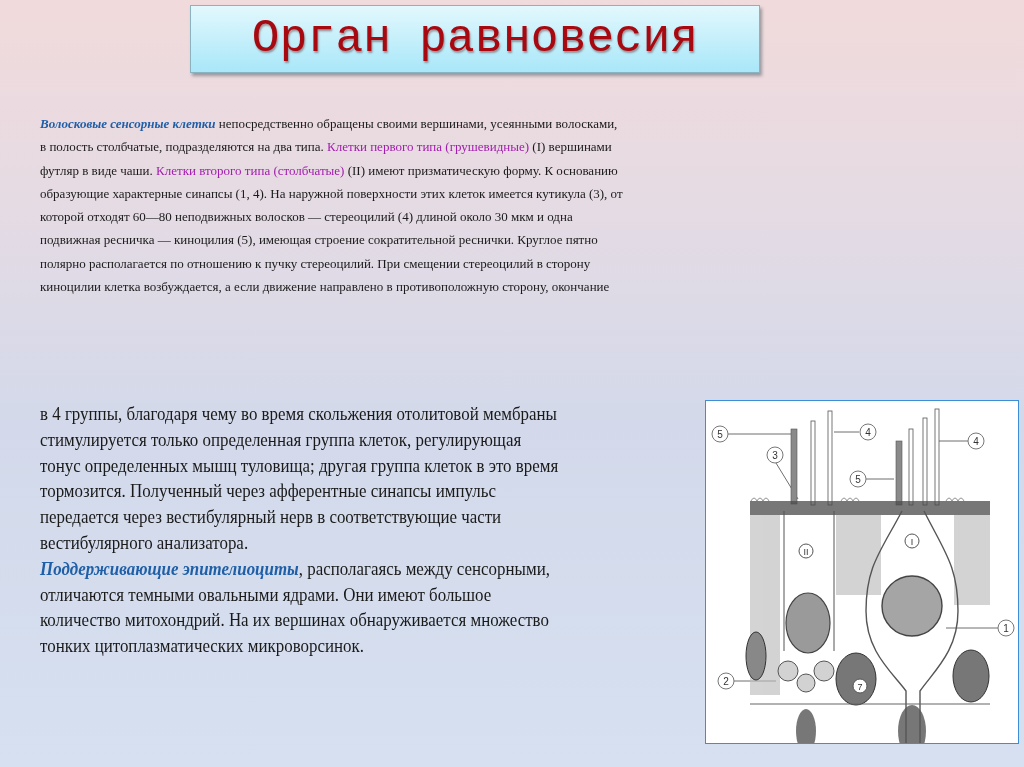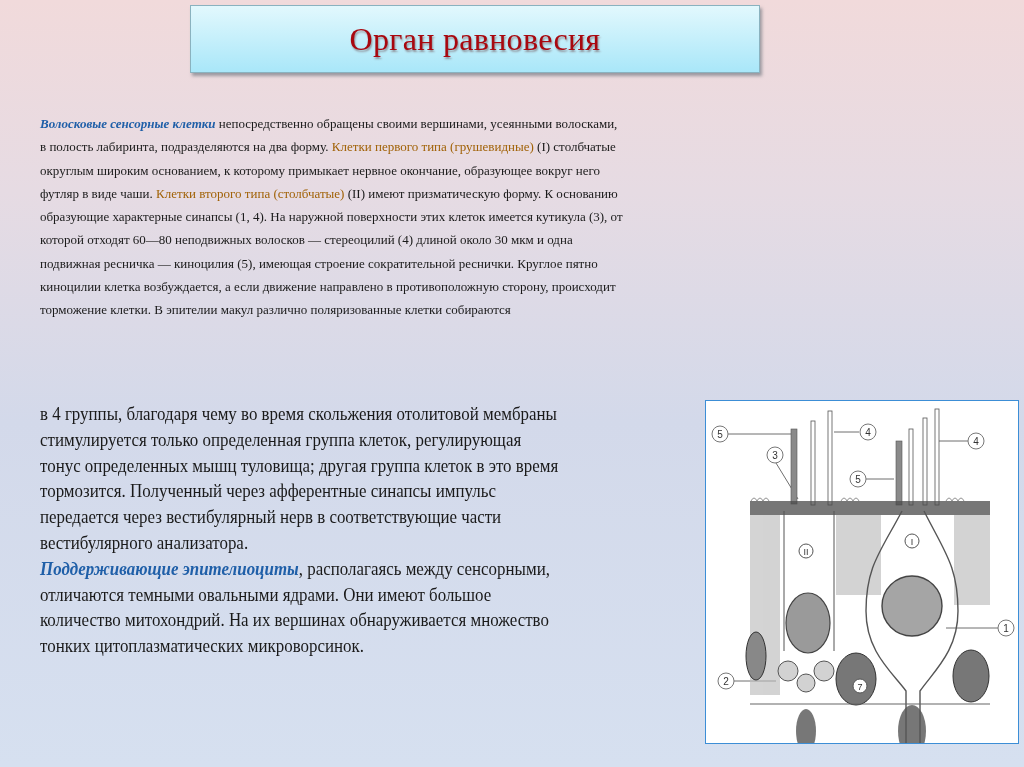--- a/index.html
+++ b/index.html
@@ -10,59 +10,59 @@
     color: #1a1a1a;
   }
   .title-box {
     position: absolute; left: 190px; top: 5px; width: 568px; height: 66px;
     background: linear-gradient(to bottom, #e2f8fd 0%, #a9e7f9 100%);
     border: 1px solid #8ab2bf;
     box-shadow: 2px 3px 3px rgba(90,100,110,0.55);
     display: flex; align-items: center; justify-content: center;
   }
   .title-text {
-    font-size: 32px; color: #a8080f;
+    font-size: 46px; color: #a8080f;
     text-shadow: 1px 2px 2px rgba(90,40,40,0.45);
     letter-spacing: 0.3px;
+    font-family: Liberation Mono, monospace;
   }
   .text-upper {
     position: absolute; left: 40px; top: 112px; width: 960px;
     font-size: 13px; line-height: 23.3px;
   }
   .line { white-space: nowrap; display: block; }
   .hl-blue { color: #1f5fa8; font-style: italic; font-weight: bold; }
-  .hl-red { color: #a16207; }
+  .hl-red { color: #a21caf; }
   .text-lower {
     position: absolute; left: 40px; top: 402px; width: 660px;
     font-size: 18.2px; line-height: 25.8px;
     transform: scaleX(0.93); transform-origin: left top;
   }
   .figure-frame {
     position: absolute; left: 705px; top: 400px; width: 312px; height: 342px;
     background: #ffffff; border: 1.5px solid #3c8ed6; overflow: hidden;
   }
   .figure-frame svg { display: block; }
 </style>
 </head>
 <body>
 
 <div class="title-box">
   <span class="title-text">Орган равновесия</span>
 </div>
 
 <div class="text-upper" id="p1">
     <span class="line"><span class="hl-blue">Волосковые сенсорные клетки</span><span> непосредственно обращены своими вершинами, усеянными волосками,</span></span>
-    <span class="line"><span>в полость лабиринта, подразделяются на два форму. </span><span class="hl-red">Клетки первого типа (грушевидные)</span><span> (I) столбчатые</span></span>
-    <span class="line"><span>округлым широким основанием, к которому примыкает нервное окончание, образующее вокруг него</span></span>
+    <span class="line"><span>в полость столбчатые, подразделяются на два типа. </span><span class="hl-red">Клетки первого типа (грушевидные)</span><span> (I) вершинами</span></span>
     <span class="line"><span>футляр в виде чаши. </span><span class="hl-red">Клетки второго типа (столбчатые)</span><span> (II) имеют призматическую форму. К основанию</span></span>
     <span class="line"><span>образующие характерные синапсы (1, 4). На наружной поверхности этих клеток имеется кутикула (3), от</span></span>
     <span class="line"><span>которой отходят 60—80 неподвижных волосков — стереоцилий (4) длиной около 30 мкм и одна</span></span>
     <span class="line"><span>подвижная ресничка — киноцилия (5), имеющая строение сократительной реснички. Круглое пятно</span></span>
-    <span class="line"><span>киноцилии клетка возбуждается, а если движение направлено в противоположную сторону, происходит</span></span>
-    <span class="line"><span>торможение клетки. В эпителии макул различно поляризованные клетки собираются</span></span>
+    <span class="line"><span>полярно располагается по отношению к пучку стереоцилий. При смещении стереоцилий в сторону</span></span>
+    <span class="line"><span>киноцилии клетка возбуждается, а если движение направлено в противоположную сторону, окончание</span></span>
   </div>
 <div class="text-lower" id="p2">
     <span class="line"><span>в 4 группы, благодаря чему во время скольжения отолитовой мембраны</span></span>
     <span class="line"><span>стимулируется только определенная группа клеток, регулирующая</span></span>
     <span class="line"><span>тонус определенных мышц туловища; другая группа клеток в это время</span></span>
     <span class="line"><span>тормозится. Полученный через афферентные синапсы импульс</span></span>
     <span class="line"><span>передается через вестибулярный нерв в соответствующие части</span></span>
     <span class="line"><span>вестибулярного анализатора.</span></span>
     <span class="line"><span class="hl-blue">Поддерживающие эпителиоциты</span><span>, располагаясь между сенсорными,</span></span>
     <span class="line"><span>отличаются темными овальными ядрами. Они имеют большое</span></span>

